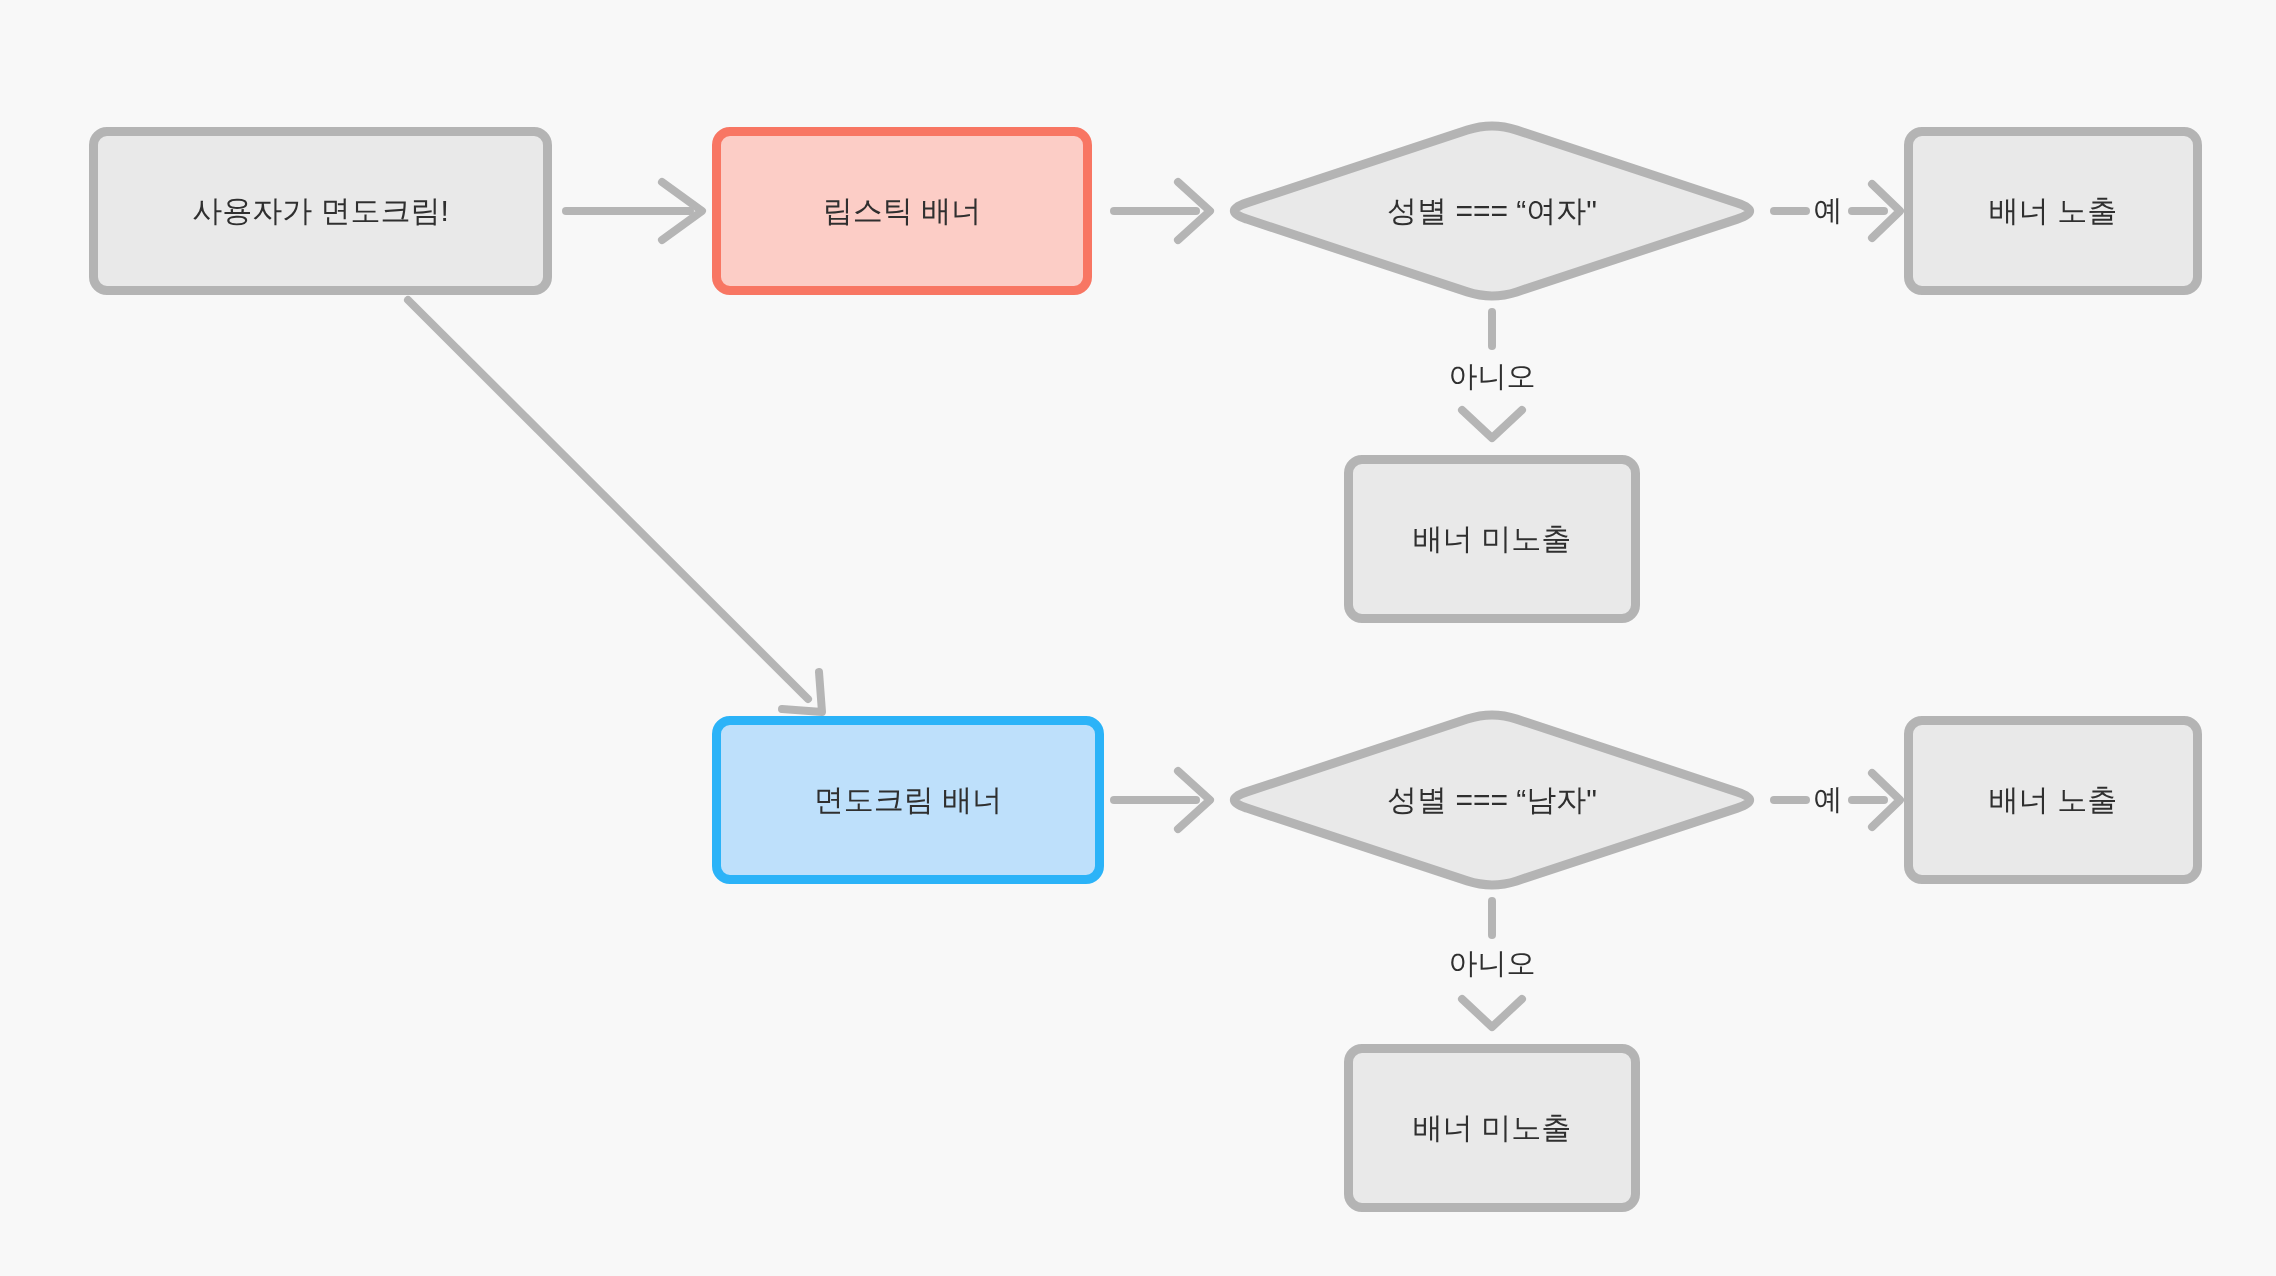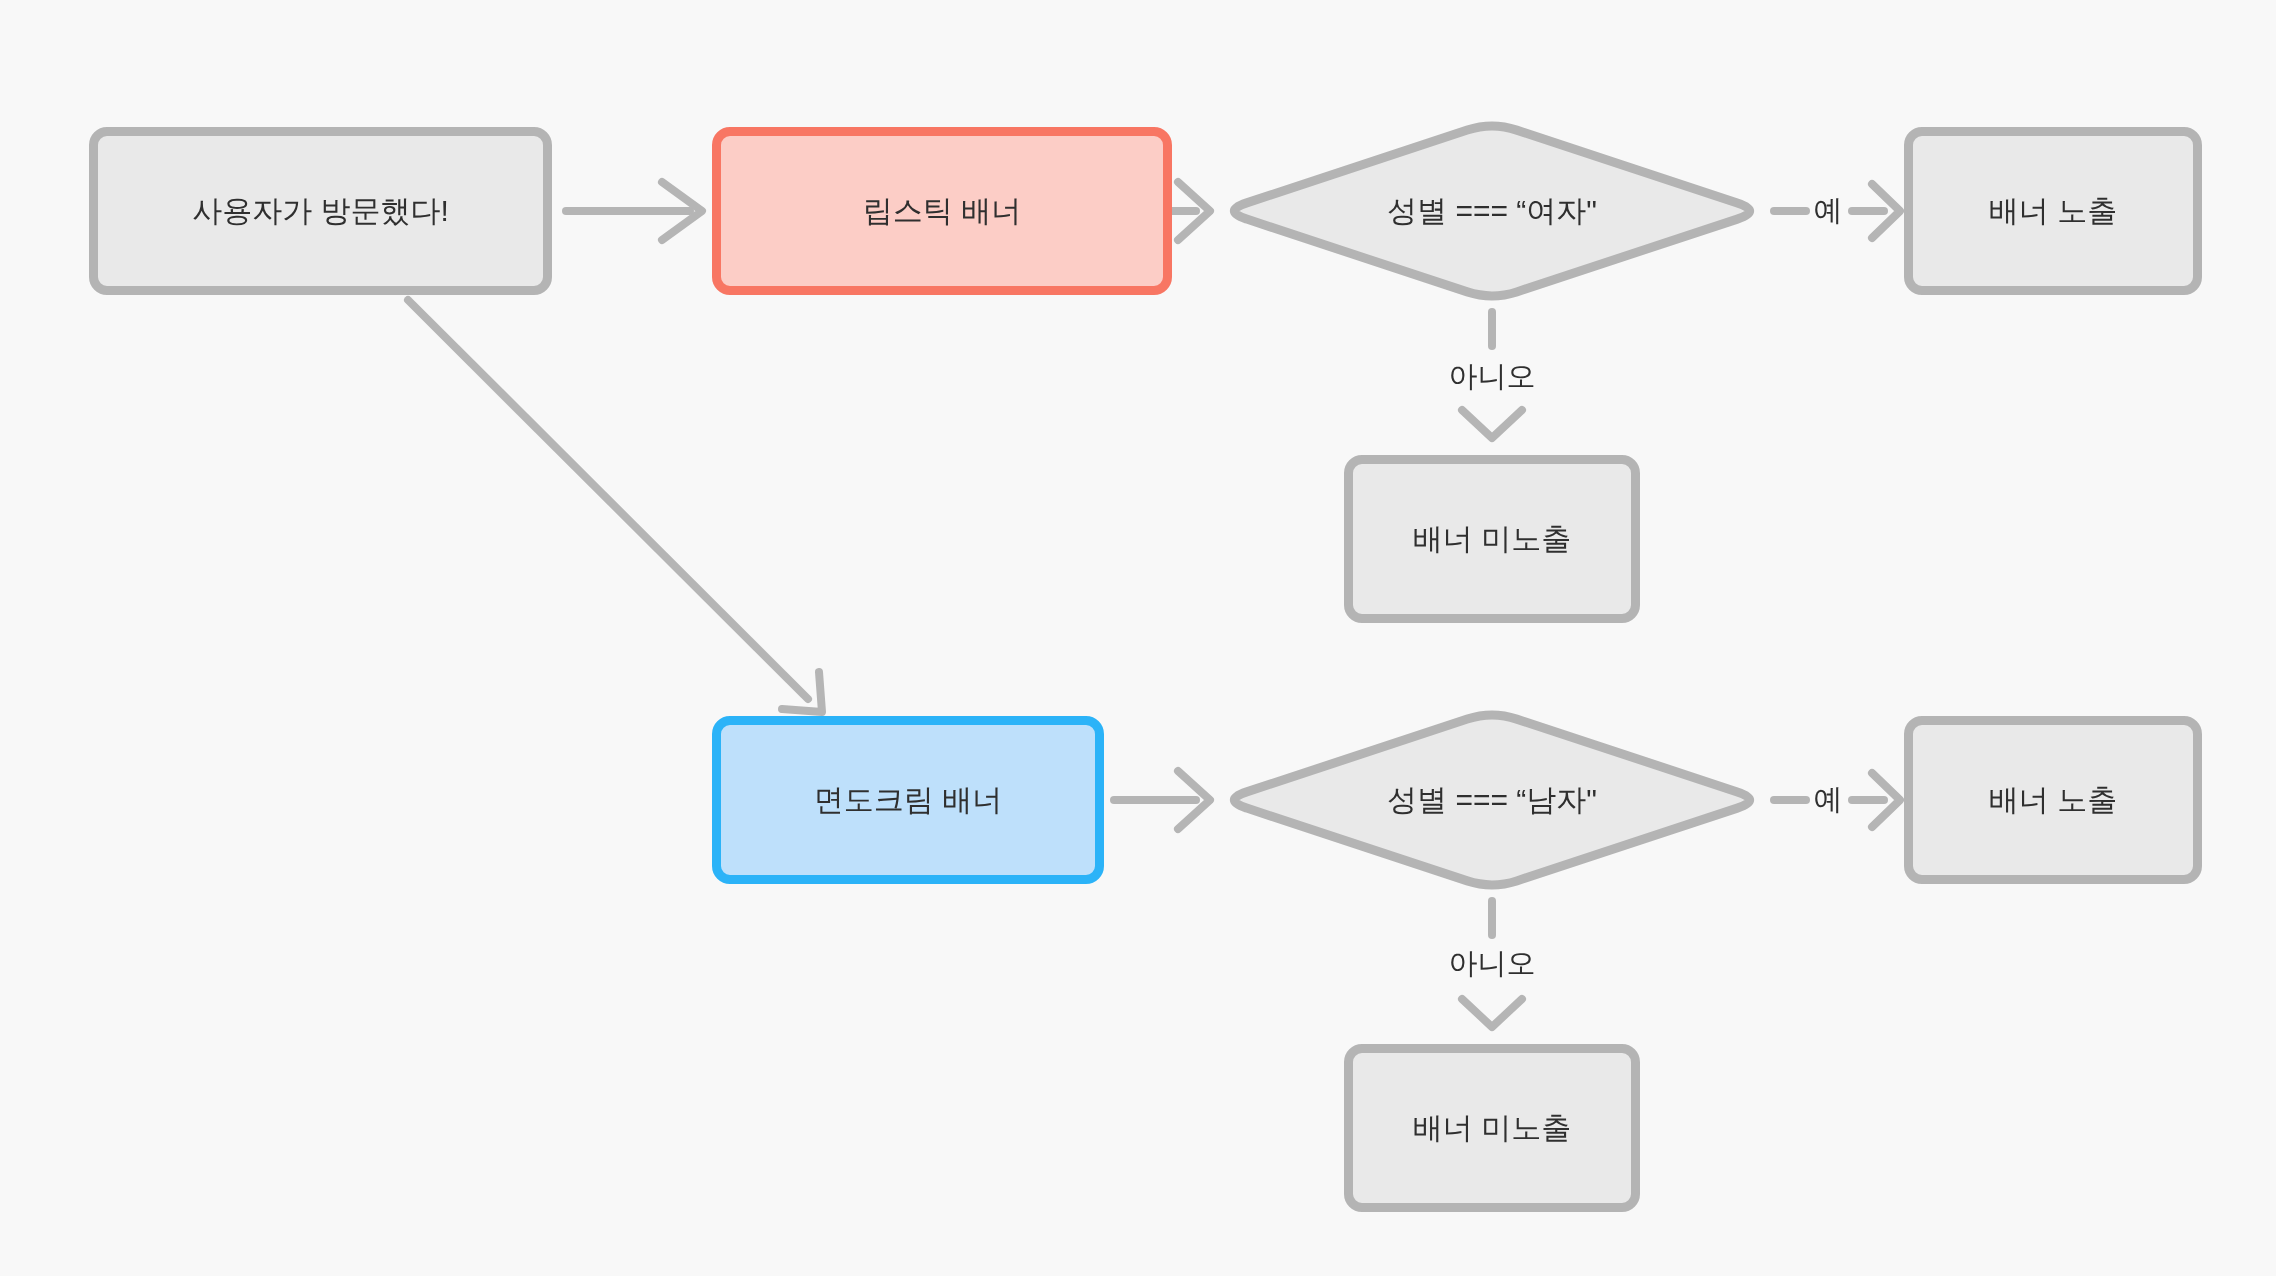--- a/index.html
+++ b/index.html
@@ -71,24 +71,24 @@
 
     <line class="wire" x1="1774" y1="800" x2="1806" y2="800"></line>
     <line class="wire" x1="1852" y1="800" x2="1884" y2="800"></line>
     <polyline class="wire" points="1872,773 1900,800 1872,827"></polyline>
 
     <line class="wire" x1="1492" y1="901" x2="1492" y2="935"></line>
     <polyline class="wire" points="1462,999 1492,1027 1522,999"></polyline>
   </svg>
 
   <div class="node" style="left:89px;top:127px;width:463px;height:168px">
-    <span>사용자가 방문했다!</span>
+    <span>사용자가 면도크림!</span>
   </div>
 
-  <div class="node red" style="left:712px;top:127px;width:460px;height:168px">
+  <div class="node red" style="left:712px;top:127px;width:380px;height:168px">
     <span>립스틱 배너</span>
   </div>
 
   <div class="node" style="left:1904px;top:127px;width:298px;height:168px">
     <span>배너 노출</span>
   </div>
 
   <div class="node" style="left:1344px;top:455px;width:296px;height:168px">
     <span>배너 미노출</span>
   </div>

